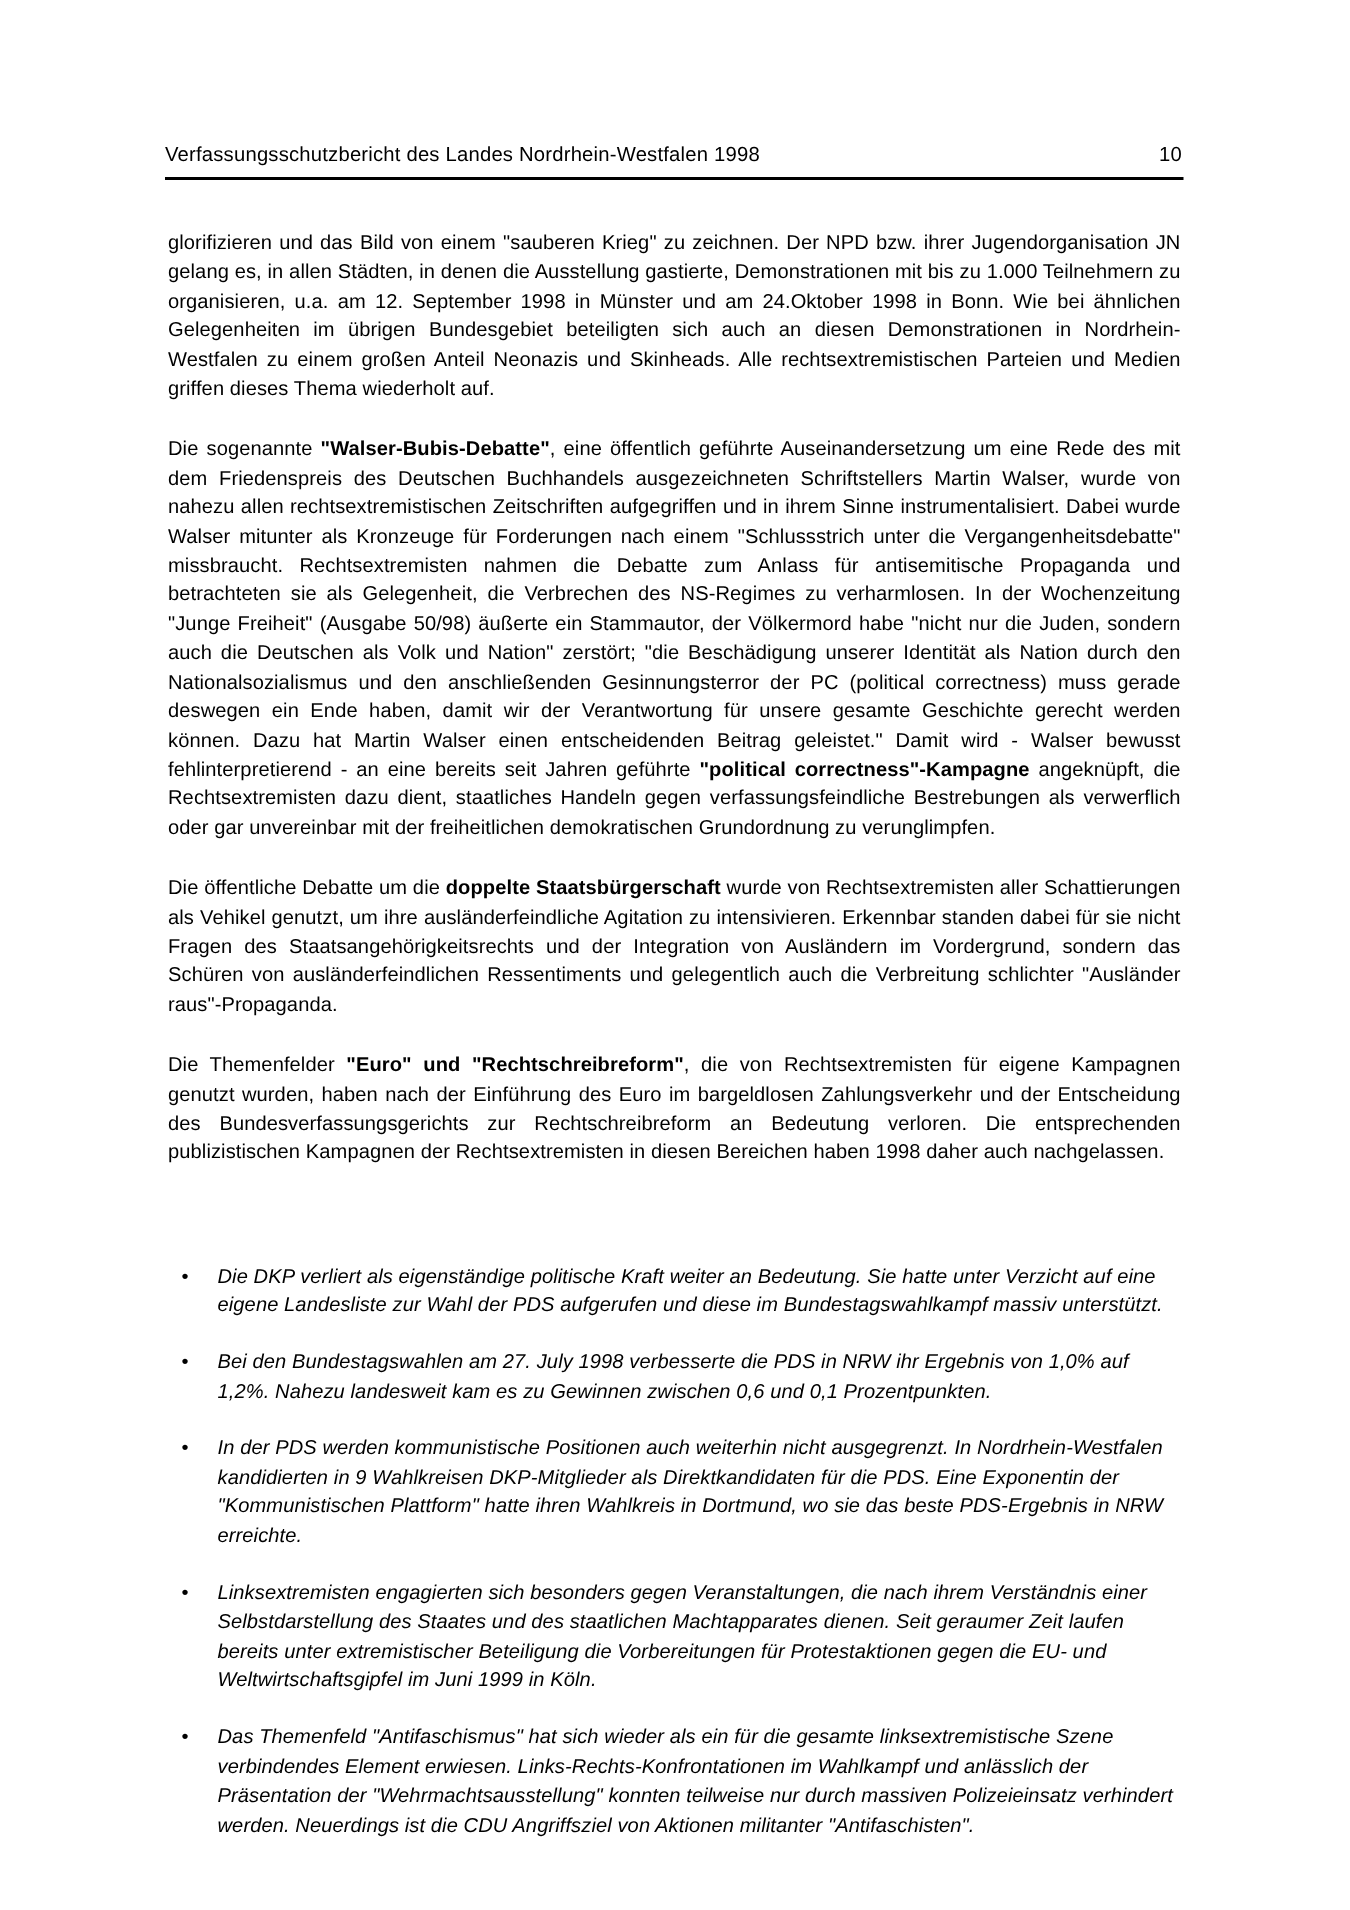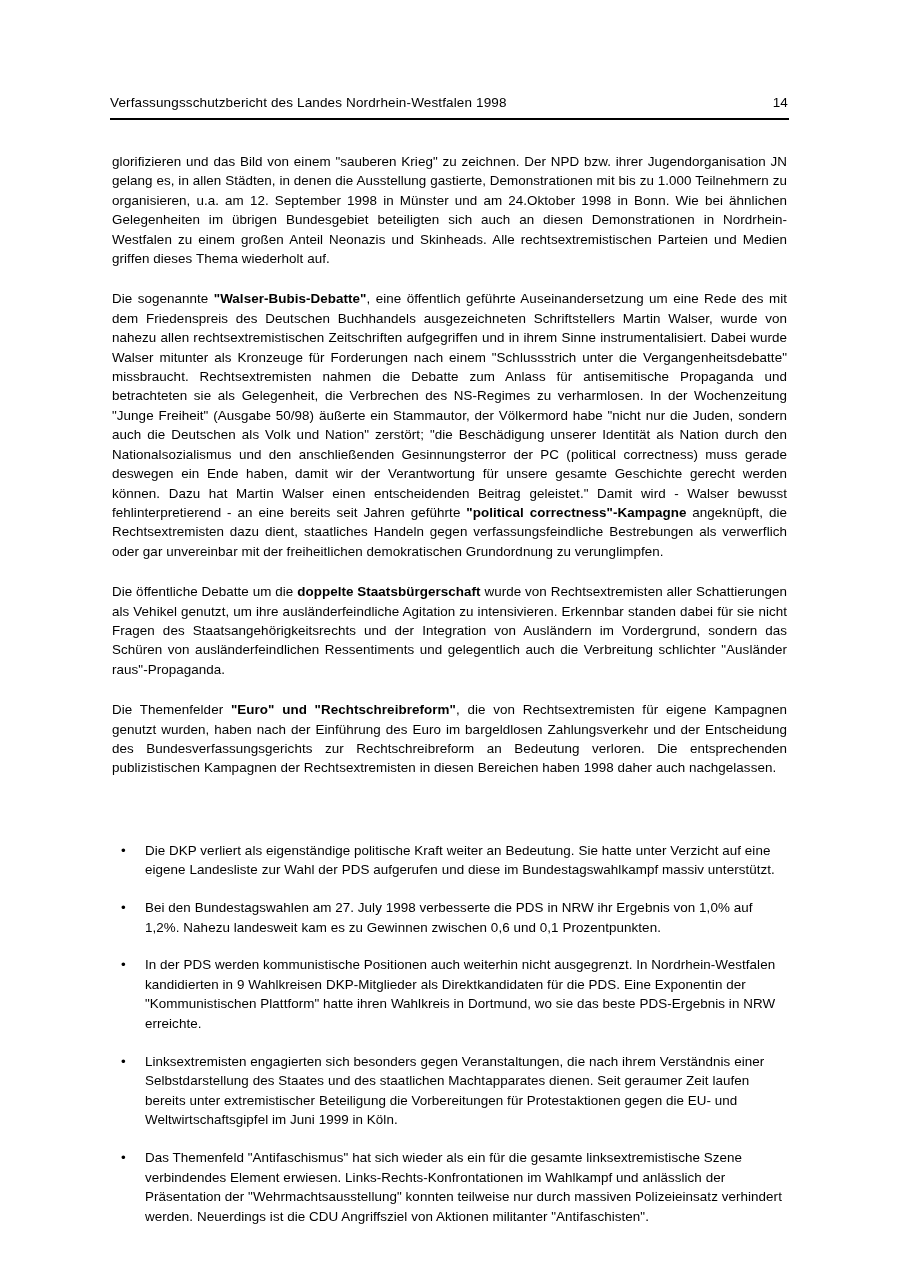--- a/index.html
+++ b/index.html
@@ -109,30 +109,31 @@
   }
   ul.bullet-list li .bullet-marker {
     position: absolute;
     left: 9px;
     top: 0;
     font-size: 13.4px;
     line-height: 19.6px;
   }
   .li-text {
     display: block;
+    font-style: italic;
   }
 </style>
 </head>
 <body>
 
 <div class="page">
 
   <div class="page-header">
     <span class="header-title">Verfassungsschutzbericht des Landes Nordrhein-Westfalen 1998</span>
-    <span class="header-pageno">14</span>
+    <span class="header-pageno">10</span>
   </div>
   <div class="header-rule"></div>
 
   <div class="content">
 
     <p class="body-para">glorifizieren und das Bild von einem "sauberen Krieg" zu zeichnen. Der NPD bzw. ihrer Jugendorganisation JN gelang es, in allen Städten, in denen die Ausstellung gastierte, Demonstrationen mit bis zu 1.000 Teilnehmern zu organisieren, u.a. am 12. September 1998 in Münster und am 24.Oktober 1998 in Bonn. Wie bei ähnlichen Gelegenheiten im übrigen Bundesgebiet beteiligten sich auch an diesen Demonstrationen in Nordrhein-Westfalen zu einem großen Anteil Neonazis und Skinheads. Alle rechtsextremistischen Parteien und Medien griffen dieses Thema wiederholt auf.</p>
 
     <div class="para-gap"></div>
 
     <p class="body-para"><span>Die sogenannte </span><b>"Walser-Bubis-Debatte"</b><span>, eine öffentlich geführte Auseinandersetzung um eine Rede des mit dem Friedenspreis des Deutschen Buchhandels ausgezeichneten Schriftstellers Martin Walser, wurde von nahezu allen rechtsextremistischen Zeitschriften aufgegriffen und in ihrem Sinne instrumentalisiert. Dabei wurde Walser mitunter als Kronzeuge für Forderungen nach einem "Schlussstrich unter die Vergangenheitsdebatte" missbraucht. Rechtsextremisten nahmen die Debatte zum Anlass für antisemitische Propaganda und betrachteten sie als Gelegenheit, die Verbrechen des NS-Regimes zu verharmlosen. In der Wochenzeitung "Junge Freiheit" (Ausgabe 50/98) äußerte ein Stammautor, der Völkermord habe "nicht nur die Juden, sondern auch die Deutschen als Volk und Nation" zerstört; "die Beschädigung unserer Identität als Nation durch den Nationalsozialismus und den anschließenden Gesinnungsterror der PC (political correctness) muss gerade deswegen ein Ende haben, damit wir der Verantwortung für unsere gesamte Geschichte gerecht werden können. Dazu hat Martin Walser einen entscheidenden Beitrag geleistet." Damit wird - Walser bewusst fehlinterpretierend - an eine bereits seit Jahren geführte </span><b>"political correctness"-Kampagne</b><span> angeknüpft, die Rechtsextremisten dazu dient, staatliches Handeln gegen verfassungsfeindliche Bestrebungen als verwerflich oder gar unvereinbar mit der freiheitlichen demokratischen Grundordnung zu verunglimpfen.</span></p>

